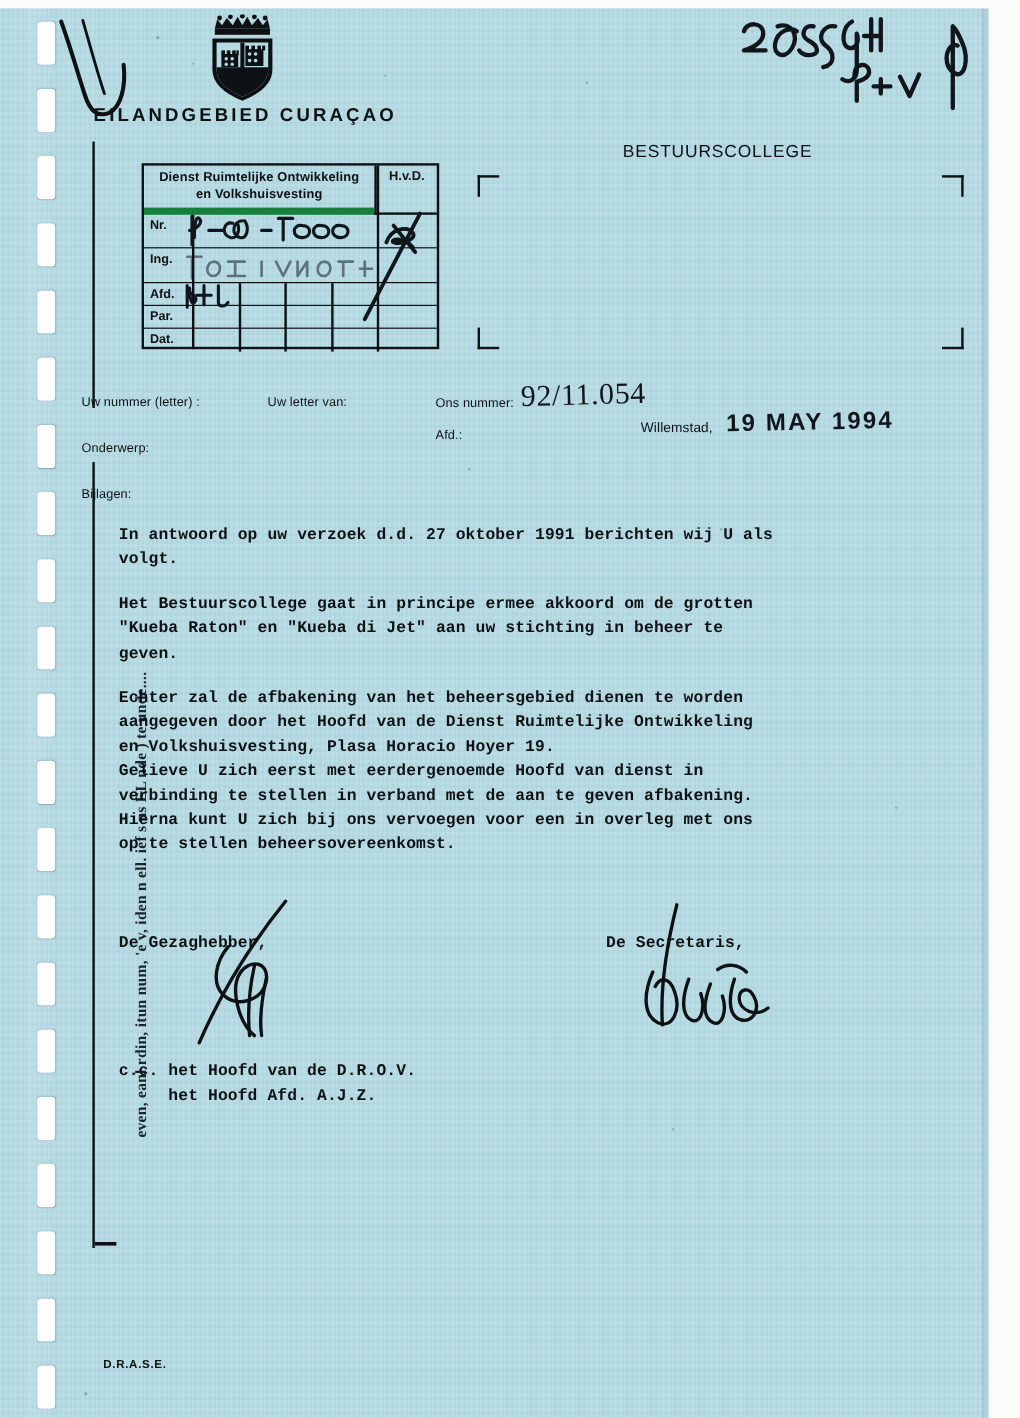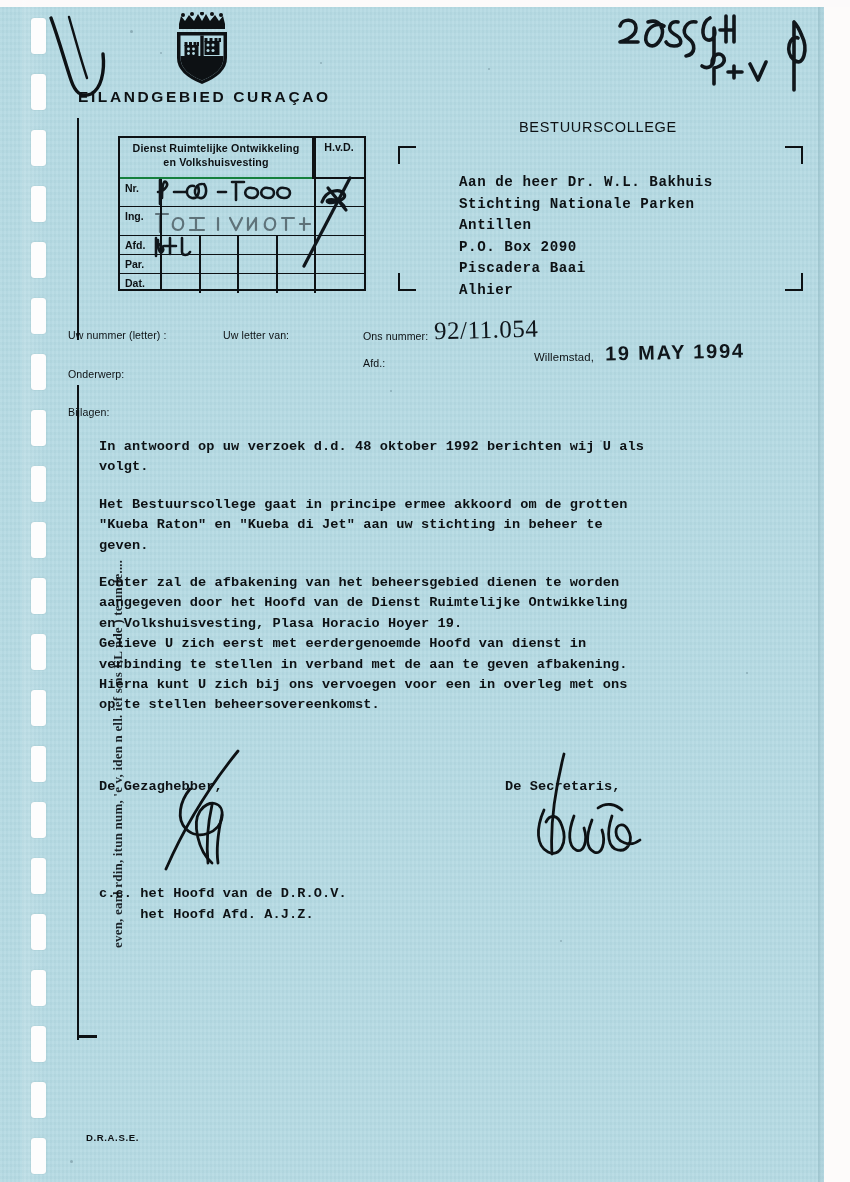--- a/index.html
+++ b/index.html
@@ -142,21 +142,21 @@
     width: 248px; height: 155px;
     border: 2px solid #0d1114;
     box-sizing: border-box;
     background: transparent;
   }
   #stamp-box .hdr {
     position: absolute;
     left: 0; top: 0;
     right: 52px;
     height: 41px;
-    border-bottom: 2px solid #15803d;
+    border-bottom: 6px solid #15803d;
     box-sizing: border-box;
     text-align: center;
     font-size: 10.7px;
     font-weight: bold;
     color: #0d1114;
     line-height: 1.32;
     padding-top: 3px;
     letter-spacing: 0.15px;
   }
   #stamp-box .hvd {
@@ -483,39 +483,33 @@
         <path d="M210 52 L228 74"></path>
       </g>
     </g>
   </svg>
 
   <div id="bestuurscollege">BESTUURSCOLLEGE</div>
   <div class="cropmark" id="cm-tl"></div>
   <div class="cropmark" id="cm-tr"></div>
   <div class="cropmark" id="cm-bl"></div>
   <div class="cropmark" id="cm-br"></div>
-  <div id="address">Aan de heer Dr. W.L. Bakhuis
-Stichting Nationale Parken
-Antillen
-P.O. Box 2090
-Piscadera Baai
-Alhier</div>
 
   <div class="reflabel" id="ref-uwnummer">Uw nummer (letter) :</div>
   <div class="reflabel" id="ref-uwbrief">Uw letter van:</div>
   <div class="reflabel" id="ref-onsnummer">Ons nummer:</div>
   <div class="reflabel" id="ref-afd">Afd.:</div>
   <div class="reflabel" id="ref-onderwerp">Onderwerp:</div>
   <div class="reflabel" id="ref-bijlagen">Bijlagen:</div>
   <div class="reflabel" id="ref-willemstad">Willemstad,</div>
   <div id="ons-nummer-value">92/11.054</div>
   <div id="date-stamp">19 MAY 1994</div>
 
   <div id="body-text">
-    <p>In antwoord op uw verzoek d.d. 48 oktober 1992 berichten wij U als
+    <p>In antwoord op uw verzoek d.d. 27 oktober 1991 berichten wij U als
 volgt.</p>
     <p>Het Bestuurscollege gaat in principe ermee akkoord om de grotten
 "Kueba Raton" en "Kueba di Jet" aan uw stichting in beheer te
 geven.</p>
     <p>Echter zal de afbakening van het beheersgebied dienen te worden
 aangegeven door het Hoofd van de Dienst Ruimtelijke Ontwikkeling
 en Volkshuisvesting, Plasa Horacio Hoyer 19.
 Gelieve U zich eerst met eerdergenoemde Hoofd van dienst in
 verbinding te stellen in verband met de aan te geven afbakening.
 Hierna kunt U zich bij ons vervoegen voor een in overleg met ons

